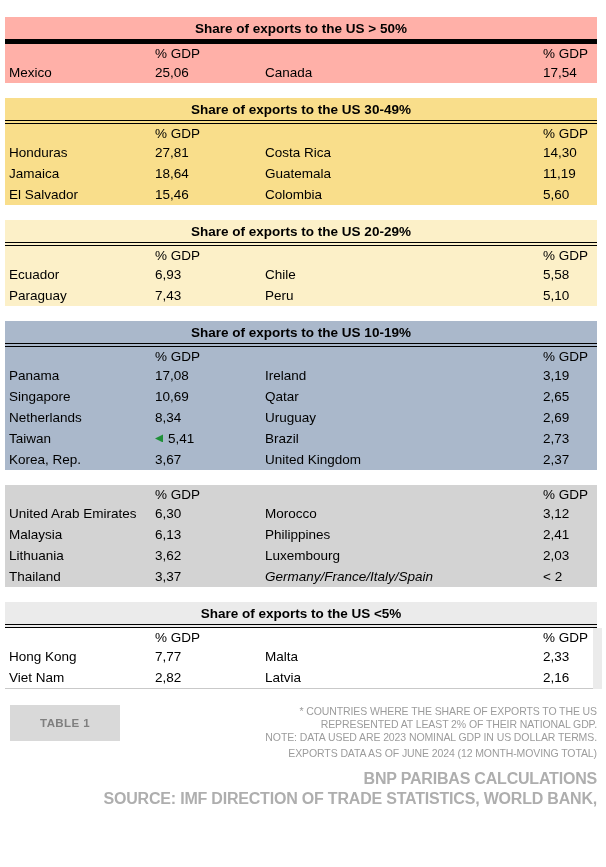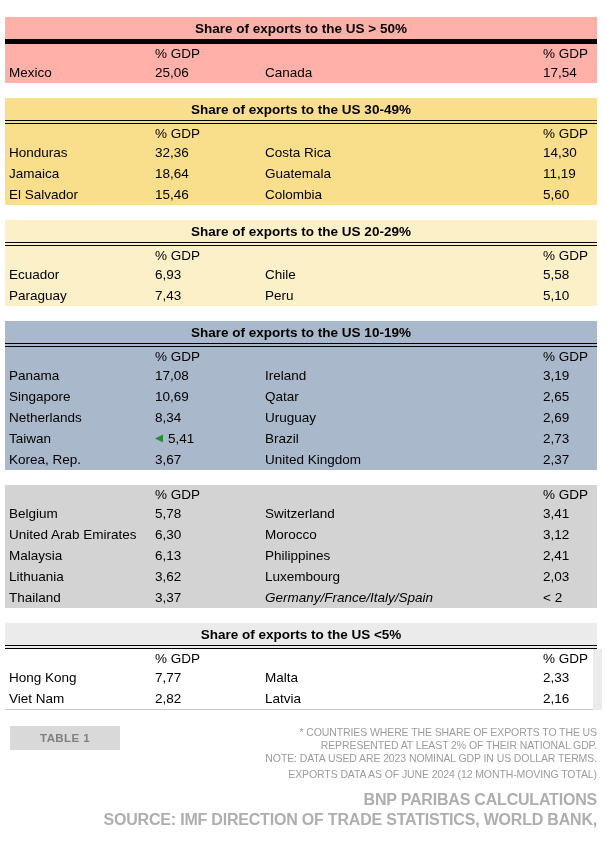--- a/index.html
+++ b/index.html
@@ -35,21 +35,21 @@
   .flag{
     display:inline-block;width:8px;height:8px;margin-right:5px;
     clip-path:polygon(0 50%,100% 0,100% 100%);
     vertical-align:middle;transform:translateY(-1px);
   }
   .footer-row{
     display:flex;justify-content:space-between;align-items:flex-start;
     margin:16px 9px 0 10px;
   }
   .table-label{
-    width:110px;height:24px;background:#d9d9d9;color:#7f7f7f;
+    width:110px;height:36px;background:#d9d9d9;color:#7f7f7f;
     font-weight:bold;font-size:11.5px;letter-spacing:0.4px;
     display:flex;align-items:center;justify-content:center;flex:0 0 auto;
   }
   .notes{
     text-align:right;font-size:10.5px;font-weight:normal;color:#9c9c9c;
     line-height:13px;letter-spacing:-0.1px;
   }
   .note-gap{margin-top:3px;}
   .source{
     text-align:right;margin:9px 9px 0 0;
@@ -102,21 +102,21 @@
       <tbody>
         <tr class="hdr-row">
           <td class="c1"></td>
           <td class="v hdr">% GDP</td>
           <td class="c2"></td>
           <td class="v hdr">% GDP</td>
         </tr>
 
   <tr class="data-row">
     <td class="c1">Honduras</td>
-    <td class="v">32,36</td>
+    <td class="v">27,81</td>
     <td class="c2">Costa Rica</td>
     <td class="v">14,30</td>
   </tr>
 
   <tr class="data-row">
     <td class="c1">Jamaica</td>
     <td class="v">18,64</td>
     <td class="c2">Guatemala</td>
     <td class="v">11,19</td>
   </tr>
@@ -230,26 +230,20 @@
             <col class="col-v2">
       </colgroup>
       <tbody>
         <tr class="hdr-row">
           <td class="c1"></td>
           <td class="v hdr">% GDP</td>
           <td class="c2"></td>
           <td class="v hdr">% GDP</td>
         </tr>
 
-  <tr class="data-row">
-    <td class="c1">Belgium</td>
-    <td class="v">5,78</td>
-    <td class="c2">Switzerland</td>
-    <td class="v">3,41</td>
-  </tr>
 
   <tr class="data-row">
     <td class="c1">United Arab Emirates</td>
     <td class="v">6,30</td>
     <td class="c2">Morocco</td>
     <td class="v">3,12</td>
   </tr>
 
   <tr class="data-row">
     <td class="c1">Malaysia</td>

